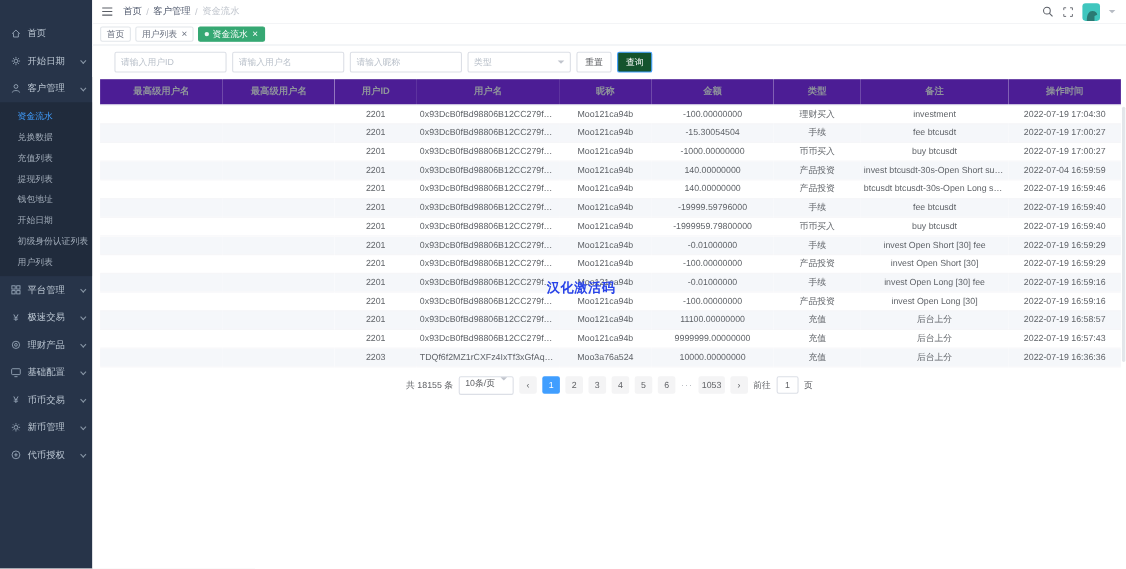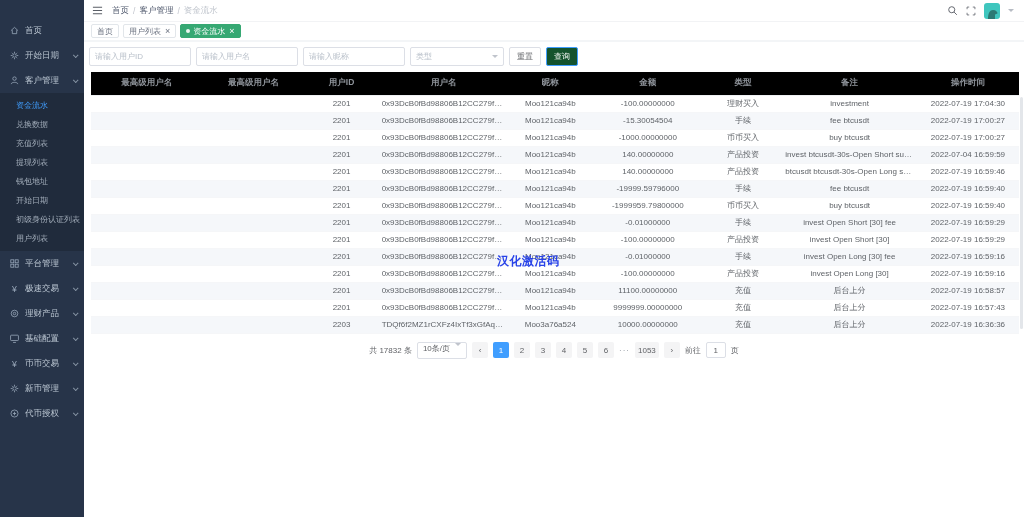--- a/index.html
+++ b/index.html
@@ -31,35 +31,35 @@
   .avatar{width:16px;height:16px;border-radius:3px;background:#3fc6be;overflow:hidden;cursor:pointer;display:flex;align-items:flex-end;justify-content:center}
   .caret-down{width:0;height:0;border-left:3px solid transparent;border-right:3px solid transparent;border-top:3px solid #b7bcc4;cursor:pointer}
 
   .tabbar{height:20px;flex:none;display:flex;align-items:center;gap:4px;padding:0 7px;background:#fff;border-bottom:2px solid #f3f5f7}
   .tab{height:14px;display:inline-flex;align-items:center;gap:3px;padding:0 5px;border:1px solid #e2e6ea;border-radius:2px;background:#fff;color:#6b7280;font-size:8px;cursor:pointer;white-space:nowrap}
   .tab .dot{width:4px;height:4px;border-radius:50%;background:#fff;opacity:.9;display:none}
   .tab.active{background:#36a873;border-color:#36a873;color:#fff}
   .tab.active .dot{display:inline-block}
   .tab .close{font-size:9px;line-height:1;margin-left:1px}
 
-  .filterbar{flex:none;display:flex;align-items:flex-start;gap:5px;padding:5px 5px 4px;background:#fff}
+  .filterbar{flex:none;display:flex;align-items:flex-start;gap:5px;padding:5px 20px 4px;background:#fff}
   .f-input{height:19px;width:102px;border:1px solid #dcdfe6;border-radius:2px;padding:0 5px;font-size:8px;color:#606266;outline:none;font-family:inherit}
   .f-input::placeholder{color:#b9c0ca}
   .select{width:94px;height:19px;border:1px solid #dcdfe6;border-radius:2px;display:flex;align-items:center;justify-content:space-between;padding:0 5px;font-size:8px;color:#b9c0ca;cursor:pointer}
   .sel-caret{width:0;height:0;border-left:3px solid transparent;border-right:3px solid transparent;border-top:3px solid #c0c4cc}
   .daterange{width:138px;height:19px;border:1px solid #dcdfe6;border-radius:2px;display:flex;align-items:center;gap:4px;padding:0 5px;font-size:8px;color:#b9c0ca;cursor:pointer}
   .daterange svg{stroke:#c0c4cc;fill:none;stroke-width:1;flex:none}
   .daterange .to{color:#606266}
   .btn{height:19px;padding:0 7px;border-radius:2px;font-size:8px;cursor:pointer;font-family:Liberation Mono, monospace}
   .btn.plain{background:#fff;border:1px solid #dcdfe6;color:#606266}
   .btn.primary{background:#14532d;border:1px solid #409eff;color:#fff}
 
   .table-wrap{position:relative;margin:2px 5px 0 7px;flex:none}
   table{width:100%;border-collapse:collapse;table-layout:fixed}
-  th{height:23px;font-size:8.5px;font-weight:bold;color:#8f949b;background:#000000;border-bottom:1px solid #eef0f3;padding:0 3px;white-space:nowrap;overflow:hidden;text-overflow:ellipsis;text-align:center}
+  th{height:23px;font-size:8.5px;font-weight:bold;color:#8f949b;background:#4c1d95;border-bottom:1px solid #eef0f3;padding:0 3px;white-space:nowrap;overflow:hidden;text-overflow:ellipsis;text-align:center}
   td{height:17px;font-size:8px;color:#5f6368;text-align:center;padding:0 3px;white-space:nowrap;overflow:hidden;text-overflow:ellipsis;border-bottom:1px solid #f5f6f8}
   tbody tr:nth-child(even){background:#f5f7fa}
   .vscroll{position:absolute;right:-4px;top:25px;width:3px;height:232px;background:#e3e6ea;border-radius:2px;cursor:pointer}
   .watermark{position:absolute;left:406px;top:181px;font-size:12px;font-weight:bold;color:#2742e8;letter-spacing:.5px}
 
   .pagination{flex:none;display:flex;align-items:center;justify-content:center;gap:5px;margin-top:8px;font-size:8px;color:#606266}
   .pg-select{height:17px;border:1px solid #dcdfe6;border-radius:2px;display:flex;gap:5px;padding:0 5px;cursor:pointer;color:#606266}
   .pg-btn{min-width:16px;height:16px;border:none;border-radius:2px;background:#f4f4f5;color:#606266;font-size:8px;display:inline-flex;align-items:center;justify-content:center;padding:0 3px;cursor:pointer;font-family:inherit}
   .pg-btn.active{background:#409eff;color:#fff}
   .pg-ellipsis{color:#9aa0a8;letter-spacing:1px}
@@ -428,21 +428,21 @@
               <td>后台上分</td>
               <td>2022-07-19 16:36:36</td>
             </tr>
           </tbody>
       </table>
       <div class="vscroll"></div>
       <div class="watermark">汉化激活码</div>
     </div>
 
     <div class="pagination" id="pagination">
-        <span>共 17832 条</span>
+        <span>共 18155 条</span>
         <div class="pg-select">
           <span>10条/页</span>
           <span class="sel-caret"></span>
         </div>
         <button class="pg-btn">‹</button>
         <button class="pg-btn active">1</button>
         <button class="pg-btn">2</button>
         <button class="pg-btn">3</button>
         <button class="pg-btn">4</button>
         <button class="pg-btn">5</button>

